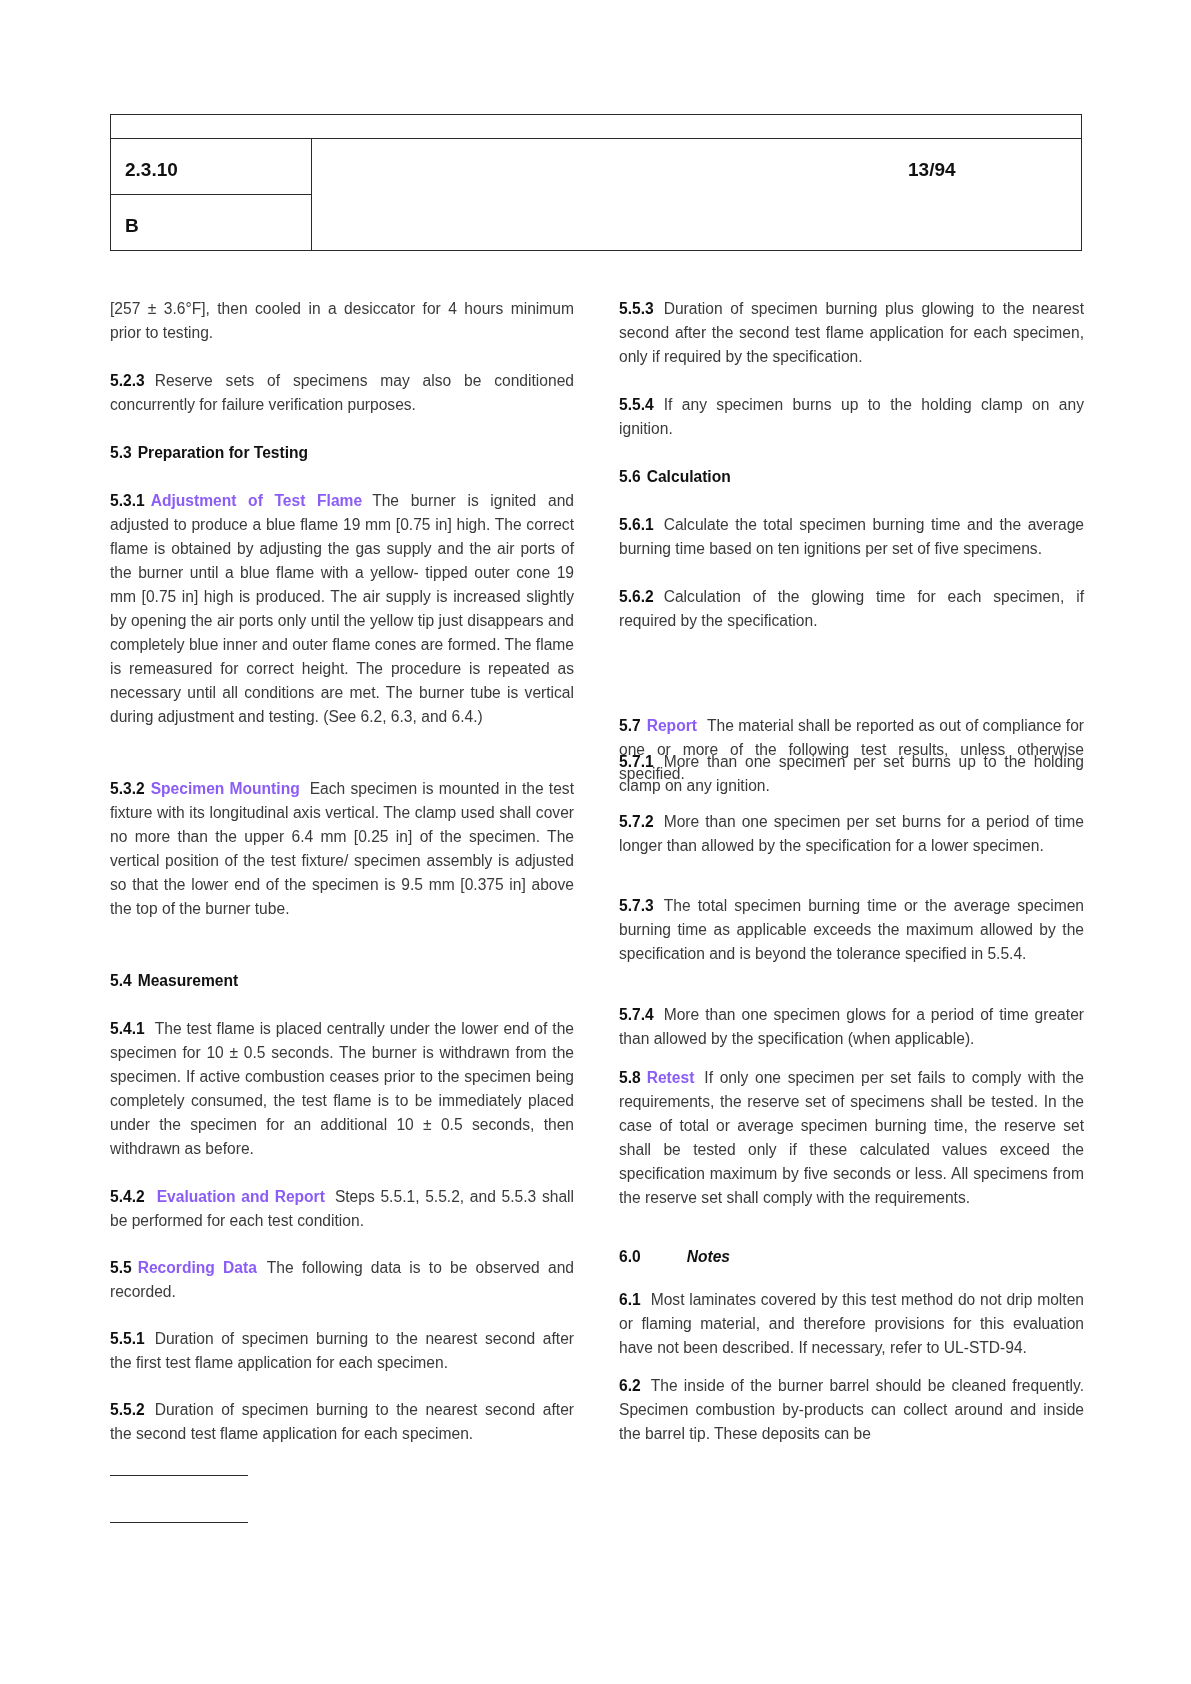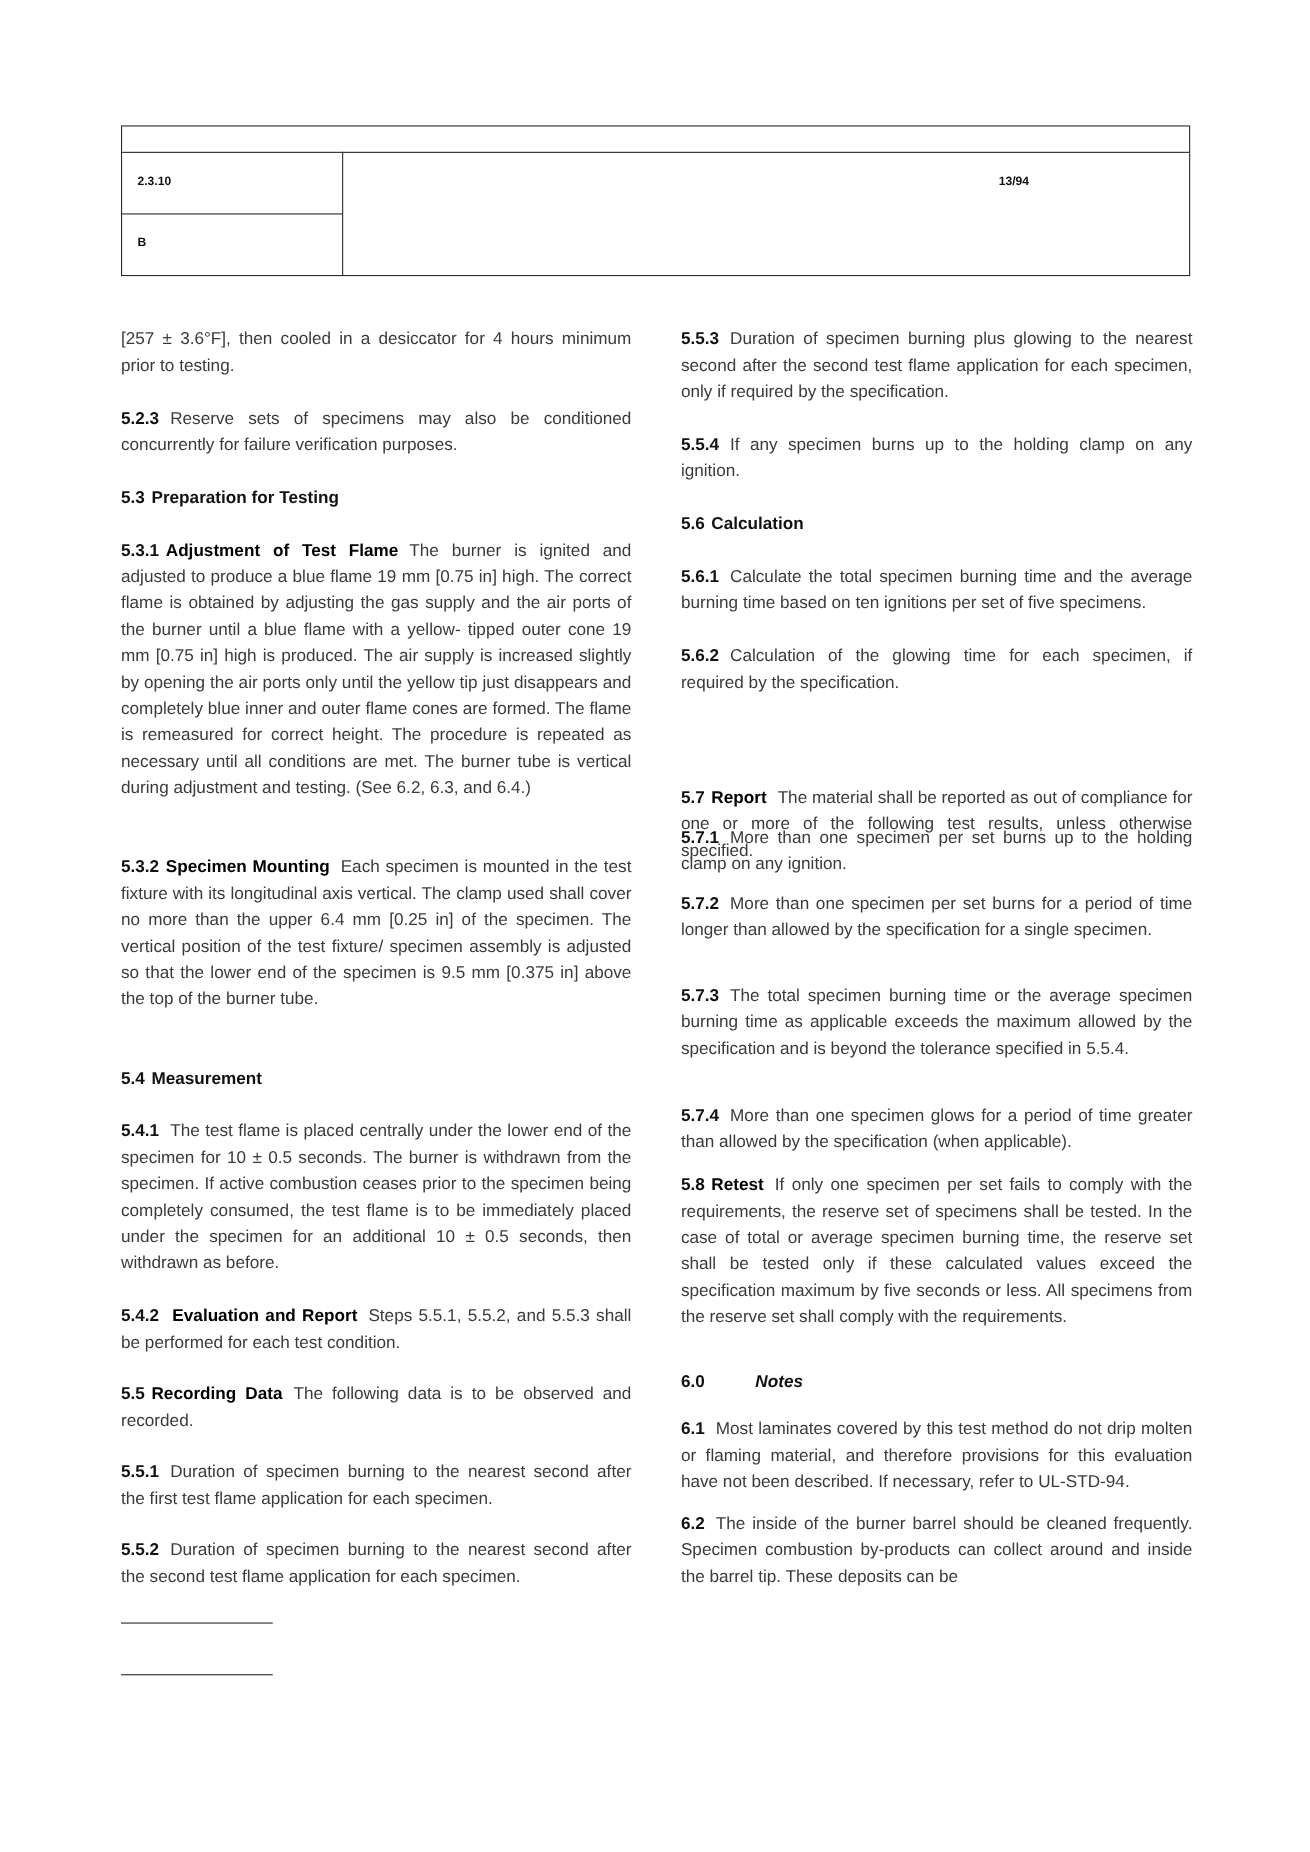--- a/index.html
+++ b/index.html
@@ -16,32 +16,32 @@
     .hdr-topbar {
       position: absolute; left: 0; top: 0; right: 0; height: 23px;
       border-bottom: 1.5px solid #2a2a2a;
     }
     .hdr-cell { position: absolute; box-sizing: border-box; }
     .hdr-left { left: 0; top: 23px; width: 201px; bottom: 0; border-right: 1.5px solid #2a2a2a; }
     .hdr-left-top { position: absolute; left: 0; top: 0; right: 0; height: 56px; border-bottom: 1.5px solid #2a2a2a; }
     .hdr-mid { left: 201px; top: 23px; width: 571px; bottom: 0; border-right: 1.5px solid #2a2a2a; }
     .hdr-right { left: 772px; top: 23px; right: 0; bottom: 0; }
     .hdr-text {
-      position: absolute; font-weight: bold; font-size: 11px; color: #111;
+      position: absolute; font-weight: bold; font-size: 19px; color: #111;
       font-family: "Liberation Sans", sans-serif;
     }
     .col-para {
       position: absolute; margin: 0;
       font-size: 15.6px; line-height: 24px; text-align: justify;
       color: #3a3a3a;
     }
     .left { left: 110px; width: 464px; }
     .right { left: 619px; width: 465px; }
     .num { font-weight: bold; color: #111; margin-right: 10px; }
-    .ttl { font-weight: bold; color: #000000; margin-right: 10px; }
+    .ttl { font-weight: bold; color: #8b5cf6; margin-right: 10px; }
     .heading { font-weight: bold; color: #111; }
     .heading .it { font-style: italic; margin-left: 40px; }
     .footnote-rule {
       position: absolute; left: 110px; width: 138px; height: 0;
       border-top: 1.5px solid #2a2a2a;
     }
   </style>
 </head>
 <body>
 
@@ -127,21 +127,21 @@
 
 <p class="col-para right" style="top:666px;margin-top:48px;">
   <span class="num" style="margin-right:6px;">5.7</span><span class="ttl">Report</span><span>The material shall be reported as out of compliance for one or more of the following test results, unless otherwise specified.</span>
 </p>
 
 <p class="col-para right" style="top:750px;">
   <span class="num">5.7.1</span><span>More than one specimen per set burns up to the holding clamp on any ignition.</span>
 </p>
 
 <p class="col-para right" style="top:810px;">
-  <span class="num">5.7.2</span><span>More than one specimen per set burns for a period of time longer than allowed by the specification for a single specimen.</span>
+  <span class="num">5.7.2</span><span>More than one specimen per set burns for a period of time longer than allowed by the specification for a lower specimen.</span>
 </p>
 
 <p class="col-para right" style="top:894px;">
   <span class="num">5.7.3</span><span>The total specimen burning time or the average specimen burning time as applicable exceeds the maximum allowed by the specification and is beyond the tolerance specified in 5.5.4.</span>
 </p>
 
 <p class="col-para right" style="top:1003px;">
   <span class="num">5.7.4</span><span>More than one specimen glows for a period of time greater than allowed by the specification (when applicable).</span>
 </p>
 

